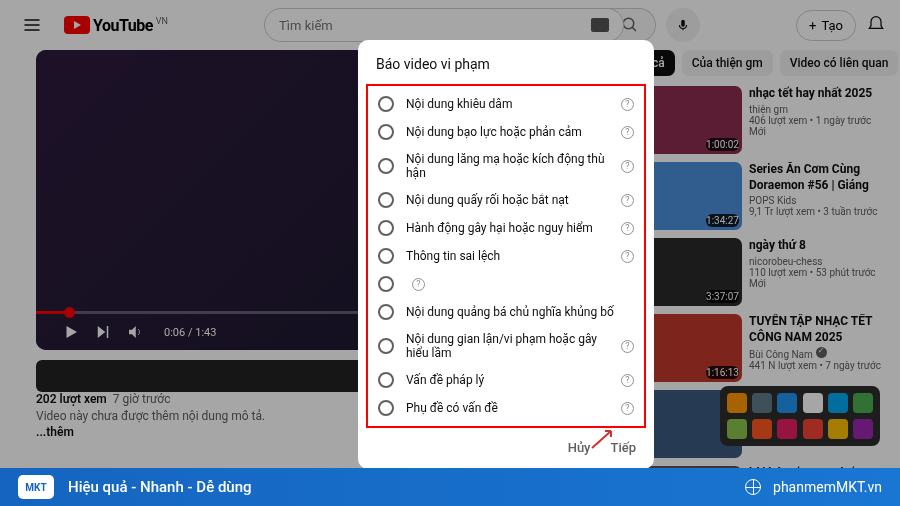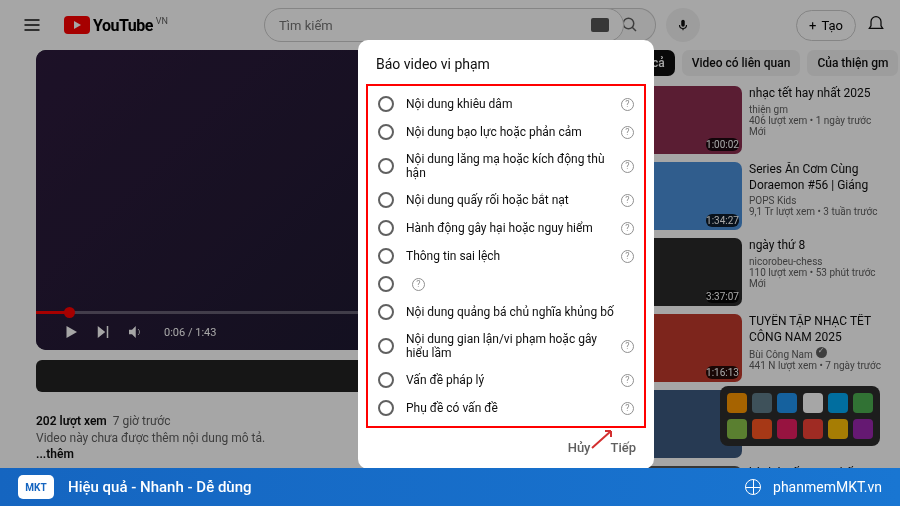--- a/index.html
+++ b/index.html
@@ -27,34 +27,34 @@
 .player{width:100%;height:300px;background:#1a1a2e;border-radius:10px;position:relative;overflow:hidden}
 .player-overlay{position:absolute;inset:0;background:linear-gradient(135deg,#2d1b3d 0%,#1a1a2e 100%)}
 .progress-bar{position:absolute;bottom:36px;left:0;right:0;height:3px;background:rgba(255,255,255,0.3)}
 .progress-fill{width:6%;height:100%;background:#ff0000;position:relative}
 .progress-fill::after{content:'';position:absolute;right:-5px;top:-4px;width:11px;height:11px;background:#ff0000;border-radius:50%}
 .player-controls{position:absolute;bottom:0;left:0;right:0;height:36px;display:flex;align-items:center;padding:0 26px;gap:14px;color:#fff}
 .pc-icon{cursor:pointer;display:flex;align-items:center}
 .pc-time{font-size:11px;margin-left:6px}
 .pc-spacer{flex:1}
 .title-bar{height:32px;background:#222;border-radius:6px;margin-top:10px}
-.stats{margin-top:22px;font-size:12px;color:#606060}
+.stats{margin-top:0;font-size:12px;color:#606060}
 .stats-views{font-weight:600;color:#0f0f0f}
 .stats-desc{margin-top:3px;font-size:12px;color:#606060}
 .stats-more{font-size:12px;font-weight:600;color:#0f0f0f;margin-top:2px}
 .related{width:260px}
 .chips{display:flex;gap:7px;margin-bottom:10px}
 .chip{padding:6px 10px;border-radius:7px;font-size:12px;font-weight:500;cursor:pointer;white-space:nowrap}
 .chip.active{background:#0f0f0f;color:#fff}
 .chip:not(.active){background:#f2f2f2;color:#0f0f0f}
 .rel-item{display:flex;gap:7px;margin-bottom:8px}
 .rel-thumb{width:120px;height:68px;border-radius:7px;background:#333;position:relative;flex-shrink:0;overflow:hidden}
 .rel-dur{position:absolute;bottom:3px;right:3px;background:rgba(0,0,0,0.8);color:#fff;font-size:10px;padding:1px 0;border-radius:6px}
 .rel-info{flex:1;min-width:0}
-.rel-title{font-size:12px;font-weight:400;color:#0f0f0f;line-height:1.3;max-height:2.6em;overflow:hidden}
+.rel-title{font-size:12px;font-weight:700;color:#0f0f0f;line-height:1.3;max-height:2.6em;overflow:hidden}
 .rel-channel{font-size:10px;color:#606060;margin-top:2px}
 .rel-meta{font-size:10px;color:#606060}
 .modal-backdrop{position:absolute;inset:0;background:rgba(0,0,0,0.35);z-index:100}
 .modal{position:absolute;top:40px;left:358px;width:296px;background:#fff;border-radius:10px;z-index:101;padding:16px 0 10px}
 .modal-title{font-size:14px;font-weight:400;color:#0f0f0f;padding:0 18px 12px}
 .modal-list{border:2px solid #ff0000;margin:0 8px;padding:4px 0}
 .modal-opt{display:flex;align-items:center;padding:6px 10px;cursor:pointer}
 .radio{width:16px;height:16px;border:2px solid #606060;border-radius:50%;margin-right:12px;flex-shrink:0}
 .opt-label{font-size:12px;color:#0f0f0f;flex:1}
 .help-icon{width:13px;height:13px;border:1px solid #909090;border-radius:50%;display:flex;align-items:center;justify-content:center;font-size:9px;color:#909090;margin-left:6px;flex-shrink:0}
@@ -181,22 +181,22 @@
       <div class="stats">
         <span class="stats-views">202 lượt xem</span>
         &nbsp;<span>7 giờ trước</span>
         <div class="stats-desc">Video này chưa được thêm nội dung mô tả.</div>
         <div class="stats-more">...thêm</div>
       </div>
     </div>
     <div class="related">
       <div class="chips" id="chips">
           <div class="chip active">Tất cả</div>
+          <div class="chip">Của thiện gm</div>
           <div class="chip">Video có liên quan</div>
-          <div class="chip">Của thiện gm</div>
         </div>
       <div id="related-list">
           <div class="rel-item">
             <div class="rel-thumb" style="background:#8b2d4f">
               <span class="rel-dur">1:00:02</span>
             </div>
   <div class="rel-info">
     <div class="rel-title">nhạc tết hay nhất 2025</div>
     <div class="rel-channel">thiện gm</div>
     <div class="rel-meta">406 lượt xem • 1 ngày trước</div>

